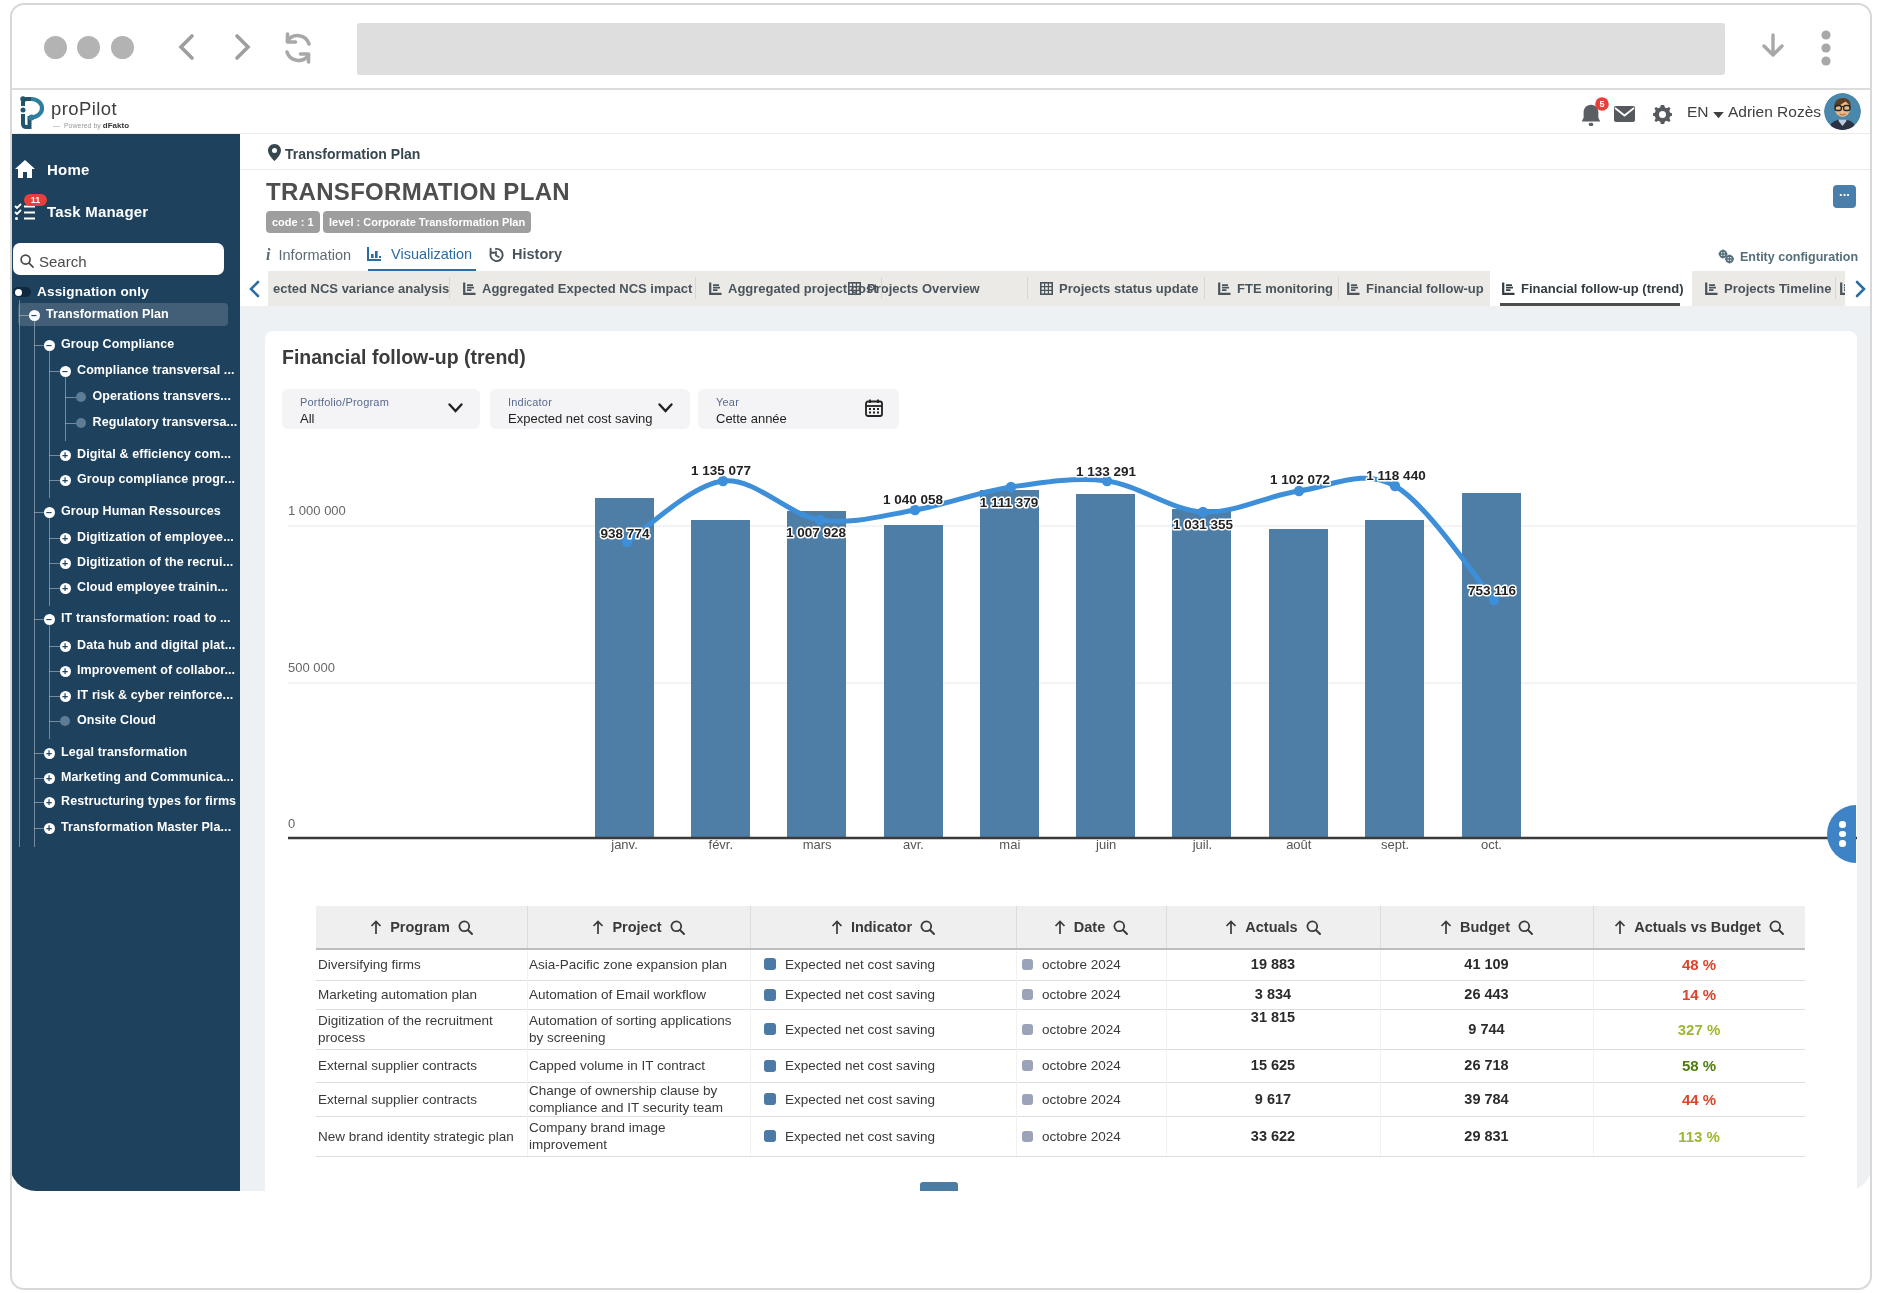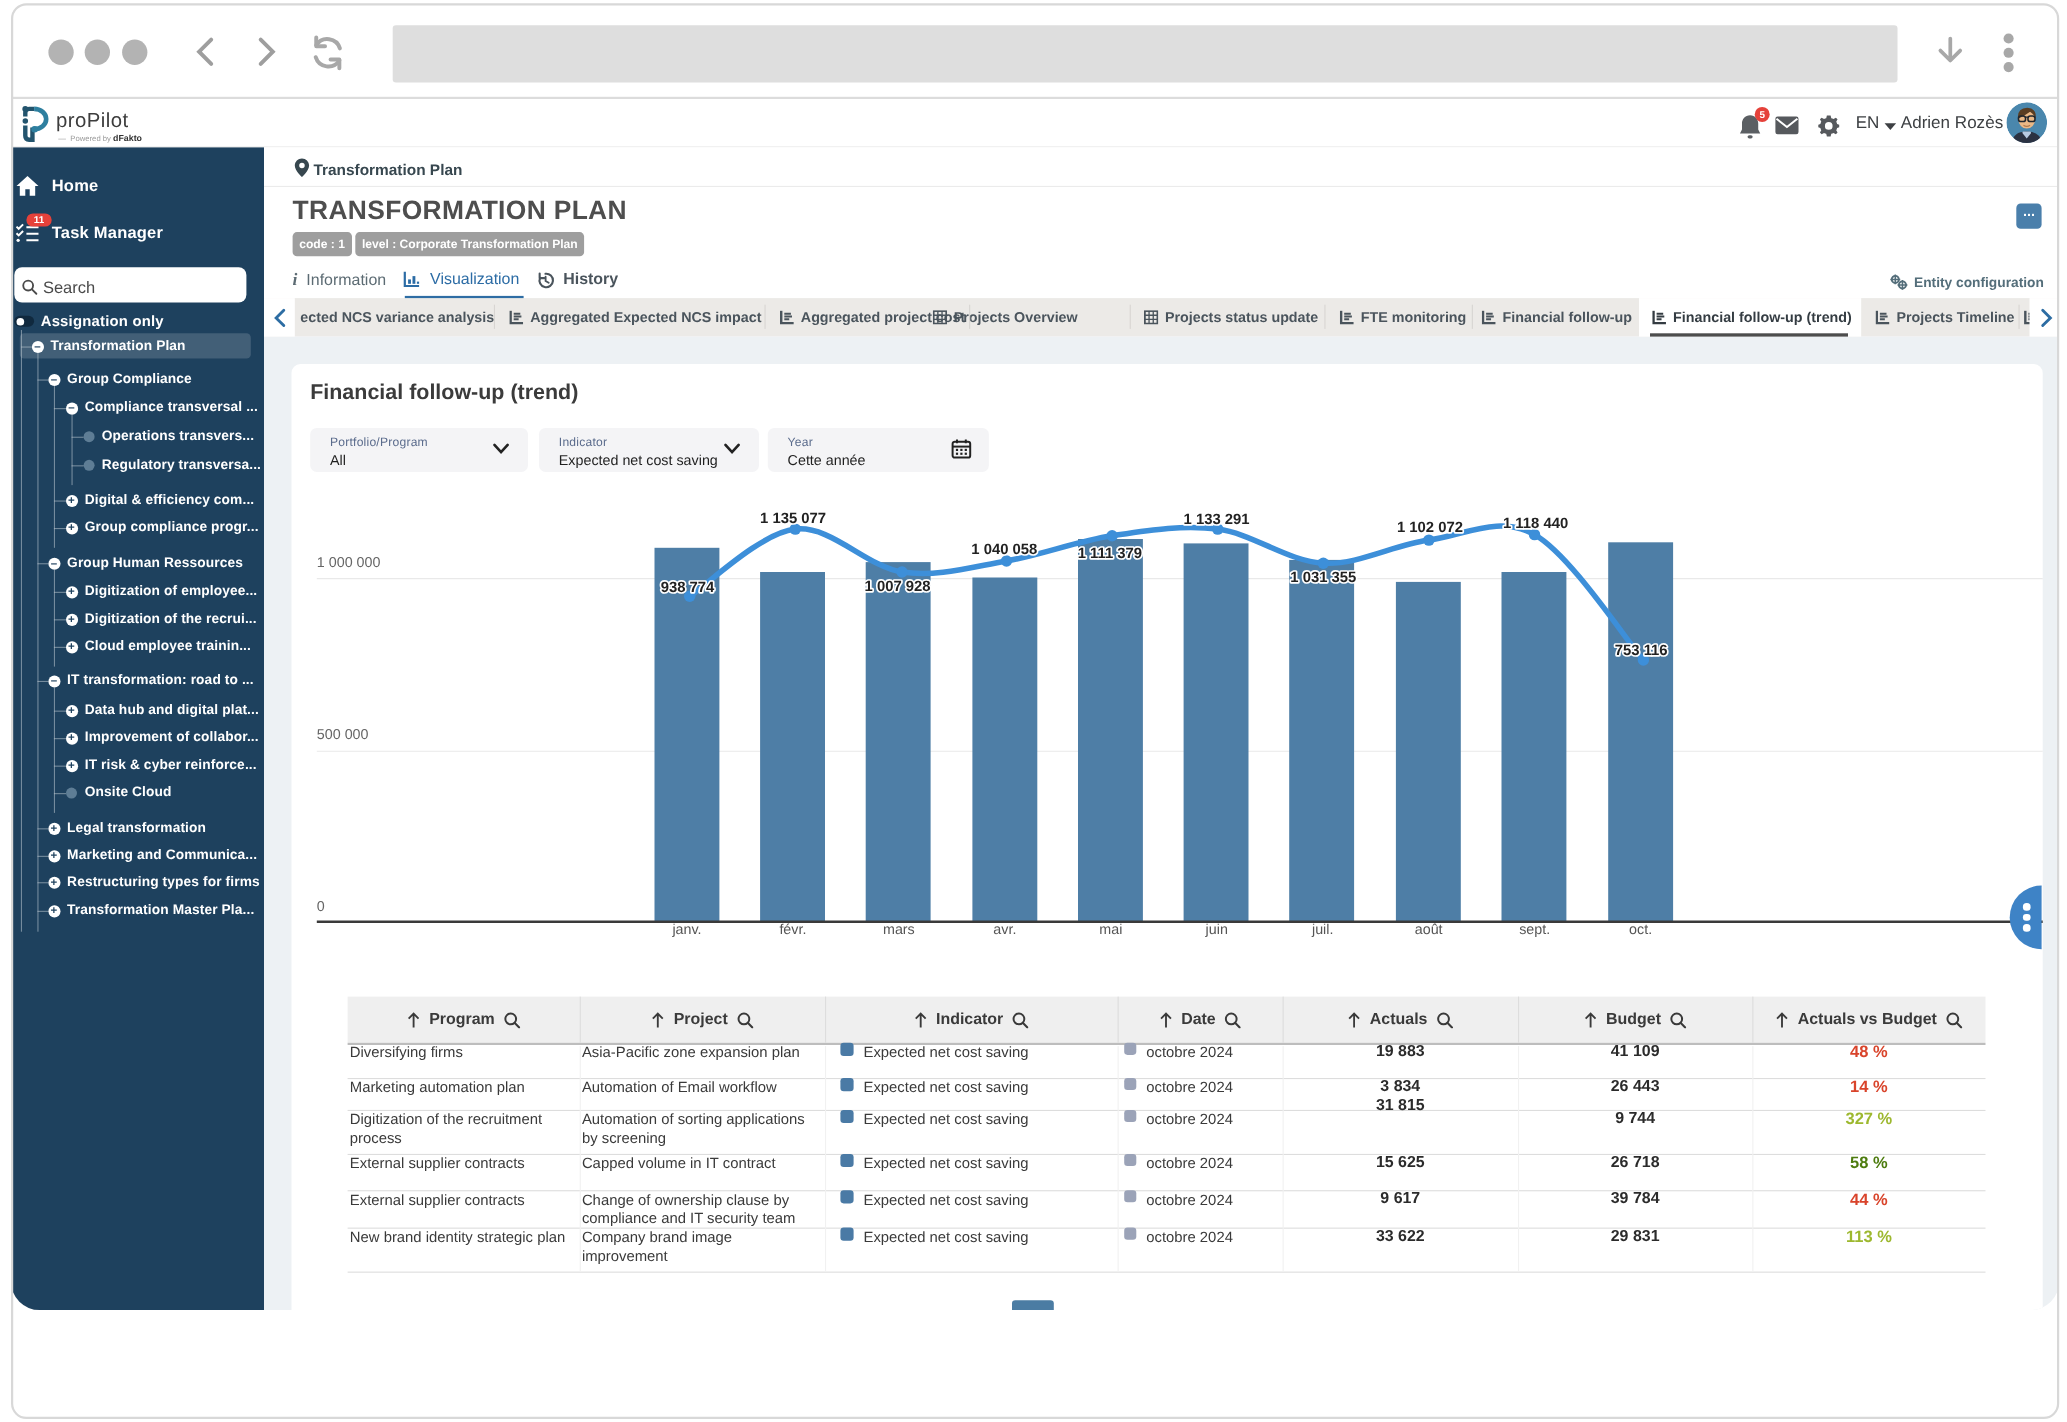--- a/index.html
+++ b/index.html
@@ -31,21 +31,21 @@
 .badge{position:absolute;top:41px;height:22px;background:#9e9e9e;border-radius:4px;color:#fff;font-size:11px;font-weight:bold;line-height:22px;text-align:center;white-space:nowrap;padding:0 6px}
 #tabstrip{position:absolute;left:230px;top:268px;width:1632px;height:35px;background:#eceae7}
 .vt{position:absolute;display:flex;align-items:center;gap:6px;height:35px;font-size:13px;font-weight:bold;color:#4a545c;white-space:nowrap}
 .vsep{position:absolute;top:274px;width:1px;height:22px;background:#d8d5d2}
 #content{position:absolute;left:230px;top:303px;width:1632px;height:984px;background:#edf1f4}
 #card{position:absolute;left:255px;top:328px;width:1592px;height:959px;background:#fff;border-radius:8px 8px 0 0}
 .filter{position:absolute;top:386px;height:40px;background:#f4f4f6;border-radius:6px}
 .flab{position:absolute;left:18px;top:7px;font-size:11px;color:#5a6b8c;letter-spacing:.2px}
 .fval{position:absolute;left:18px;top:22px;font-size:13px;color:#1f1f1f}
 
-.cell{position:absolute;display:flex;align-items:flex-start;font-size:13.5px;color:#3a3a3a;line-height:17px;white-space:nowrap}
+.cell{position:absolute;display:flex;align-items:center;font-size:13.5px;color:#3a3a3a;line-height:17px;white-space:nowrap}
 .rline{position:absolute;height:1px;background:#ddd}
 .cline{position:absolute;width:1px;background:#f1f1f1}
 .hcell{position:absolute;display:flex;align-items:center;justify-content:center;font-size:14.5px;font-weight:bold;color:#3a3a3a;gap:8px}
 .num{justify-content:center;font-weight:bold;font-size:14.5px;color:#2b2b2b}
 .pct{justify-content:center;font-weight:bold;font-size:15px}
 .dotind{width:12px;height:12px;border-radius:3px;background:#4a7aa5;margin-right:9px;flex:none}
 .dotdate{width:11px;height:11px;border-radius:3px;background:#9ba3b8;margin-right:9px;flex:none}
 .pgn{position:absolute;top:1179px;width:39px;height:33px;text-align:center;line-height:33px;font-size:15px;color:#555}
 #fab{position:absolute;left:1817px;top:802px;width:29px;height:58px;background:#3e83c6;border-radius:29px 0 0 29px}
 .fdot{position:absolute;left:12px;width:6.5px;height:6.5px;border-radius:50%;background:#fff}

